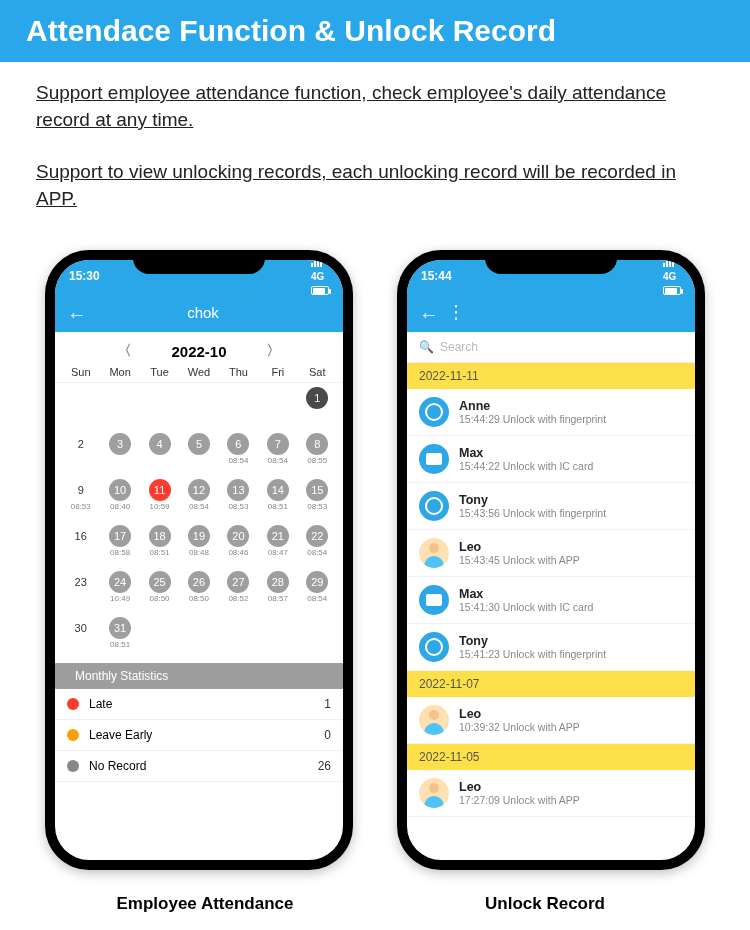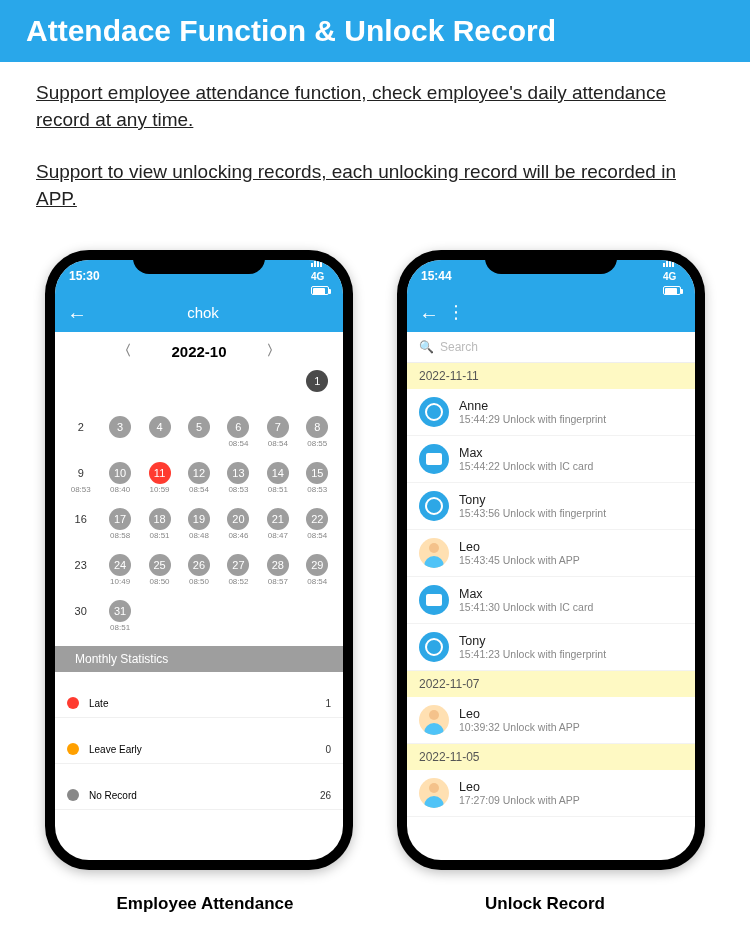--- a/index.html
+++ b/index.html
@@ -32,43 +32,43 @@
 .month-nav .arr { color: #888; font-size: 14px; }
 .dow { display: grid; grid-template-columns: repeat(7,1fr); padding: 0 6px; font-size: 11px; color: #333; text-align: center; border-bottom: 1px solid #eee; padding-bottom: 4px;}
 .dates { display: grid; grid-template-columns: repeat(7,1fr); padding: 4px 6px 2px; gap: 2px 0;}
 .cell { height: 44px; display: flex; flex-direction: column; align-items: center; justify-content: flex-start; }
 .num { width: 22px; height: 22px; border-radius: 50%; display: flex; align-items: center; justify-content: center; font-size: 11px; color: #333; }
 .num.filled { background: #9e9e9e; color: #fff; }
 .num.dark { background: #4a4a4a; color: #fff; }
 .num.red { background: #ff3b30; color: #fff; }
 .sub { font-size: 8px; color: #888; margin-top: 1px; }
 .stats-hdr { background: #9e9e9e; color: #fff; font-size: 12px; padding: 6px 20px; }
-.stat-row { display: flex; align-items: center; padding: 8px 12px; font-size: 10px; border-bottom: 1px solid #f0f0f0; margin-top: 17px;}
+.stat-row { display: flex; align-items: center; padding: 8px 12px; font-size: 12px; border-bottom: 1px solid #f0f0f0;}
 .dot { width: 12px; height: 12px; border-radius: 50%; margin-right: 10px; }
 .red-dot { background: #ff3b30; }
 .orange-dot { background: #ffa000; }
 .gray-dot { background: #888; }
 .stat-row .val { margin-left: auto; color: #333;}
 
 
 .searchbar { background:#fff; padding: 8px 12px; border-bottom:1px solid #eee;}
 .searchbox { background:#fff; border:none; font-size:12px; color:#bbb; display:flex; align-items:center; gap:6px;}
-.sectionhdr { background:#fef9c3; color:#555; font-size:12px; padding: 6px 12px; }
+.sectionhdr { background:#fde047; color:#555; font-size:12px; padding: 6px 12px; }
 .recrow { display:flex; align-items:center; padding:8px 12px; border-bottom:1px solid #f2f2f2; gap:10px;}
 .ricon { width:30px; height:30px; border-radius:50%; display:flex; align-items:center; justify-content:center; flex-shrink:0;}
 .ricon.fp { background:#2da7e6;}
 .ricon.card { background:#2da7e6;}
 .ricon.avatar { background:#ffe0b2; overflow:hidden;}
 .ricon.avatar{position:relative;}
 .ricon.avatar::before{content:"";position:absolute;top:5px;left:10px;width:10px;height:10px;background:#f4c28b;border-radius:50%;}
 .ricon.avatar::after{content:"";position:absolute;bottom:0;left:5px;width:20px;height:12px;background:#4fc3f7;border-radius:10px 10px 0 0;}
 .fp-inner{width:18px;height:18px;border:2px solid #fff;border-radius:50%;}
 .card-inner{width:16px;height:12px;background:#fff;border-radius:2px;position:relative;}
 .rtext { flex:1; min-width:0;}
-.rname { font-size:12.5px; color:#222; font-weight:400;}
+.rname { font-size:12.5px; color:#222; font-weight:700;}
 .rdesc { font-size:10.5px; color:#888;}
 .captions{display:flex;justify-content:center;gap:32px;}
 .captions div{width:308px;text-align:center;font-weight:700;font-size:17px;padding:14px 0 20px;}
 .scroll{flex:1;overflow:hidden;}
 </style>
 </head>
 <body>
 
 <div class="banner">Attendace Function &amp; Unlock Record</div>
 <div class="desc">Support employee attendance function, check employee's daily attendance record at any time.</div>
@@ -95,20 +95,29 @@
       <div class="appbar">
         <span class="back">←</span>
         <span class="title">chok</span>
         <span style="width:20px"></span>
       </div>
       <div class="month-nav">
         <span class="arr">〈</span>
         <span>2022-10</span>
         <span class="arr">〉</span>
       </div>
+      <div class="dow" id="dow">
+          <div>Sun</div>
+          <div>Mon</div>
+          <div>Tue</div>
+          <div>Wed</div>
+          <div>Thu</div>
+          <div>Fri</div>
+          <div>Sat</div>
+        </div>
       <div class="dates" id="dates">
           <div class="cell"></div>
           <div class="cell"></div>
           <div class="cell"></div>
           <div class="cell"></div>
           <div class="cell"></div>
           <div class="cell"></div>
           <div class="cell">
             <div class="num dark">1</div>
           </div>

